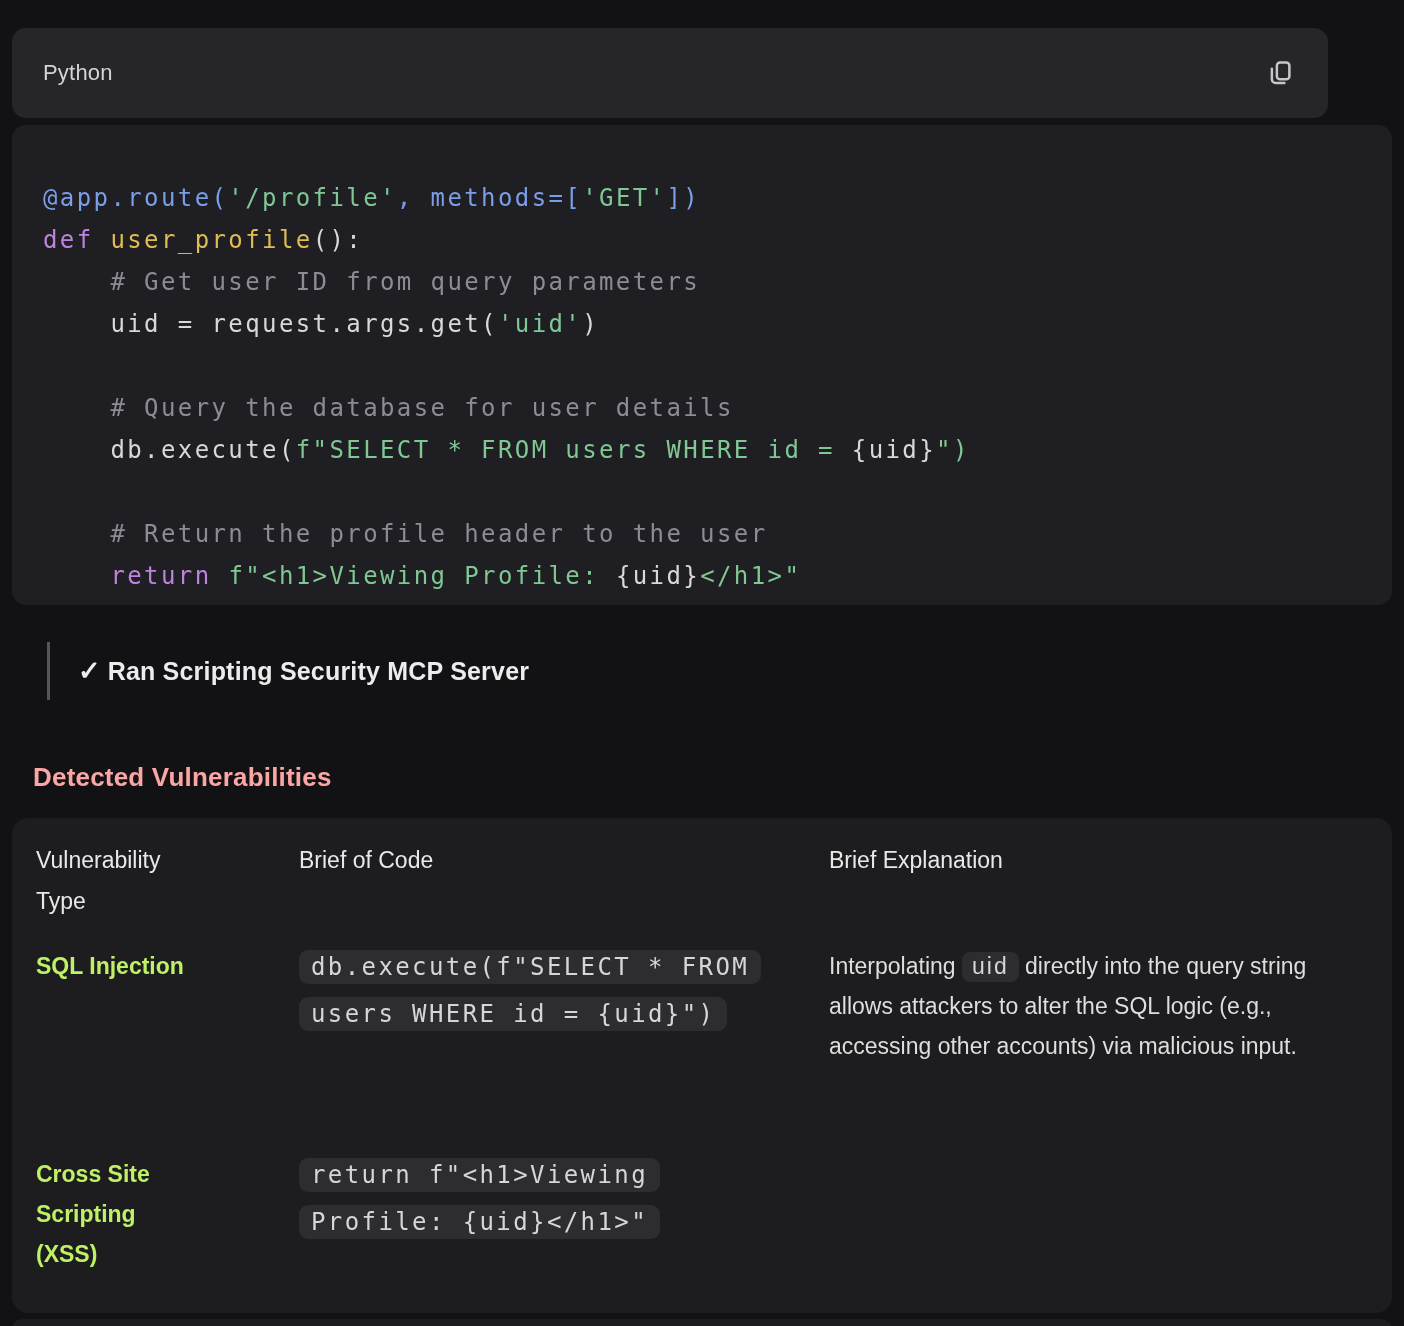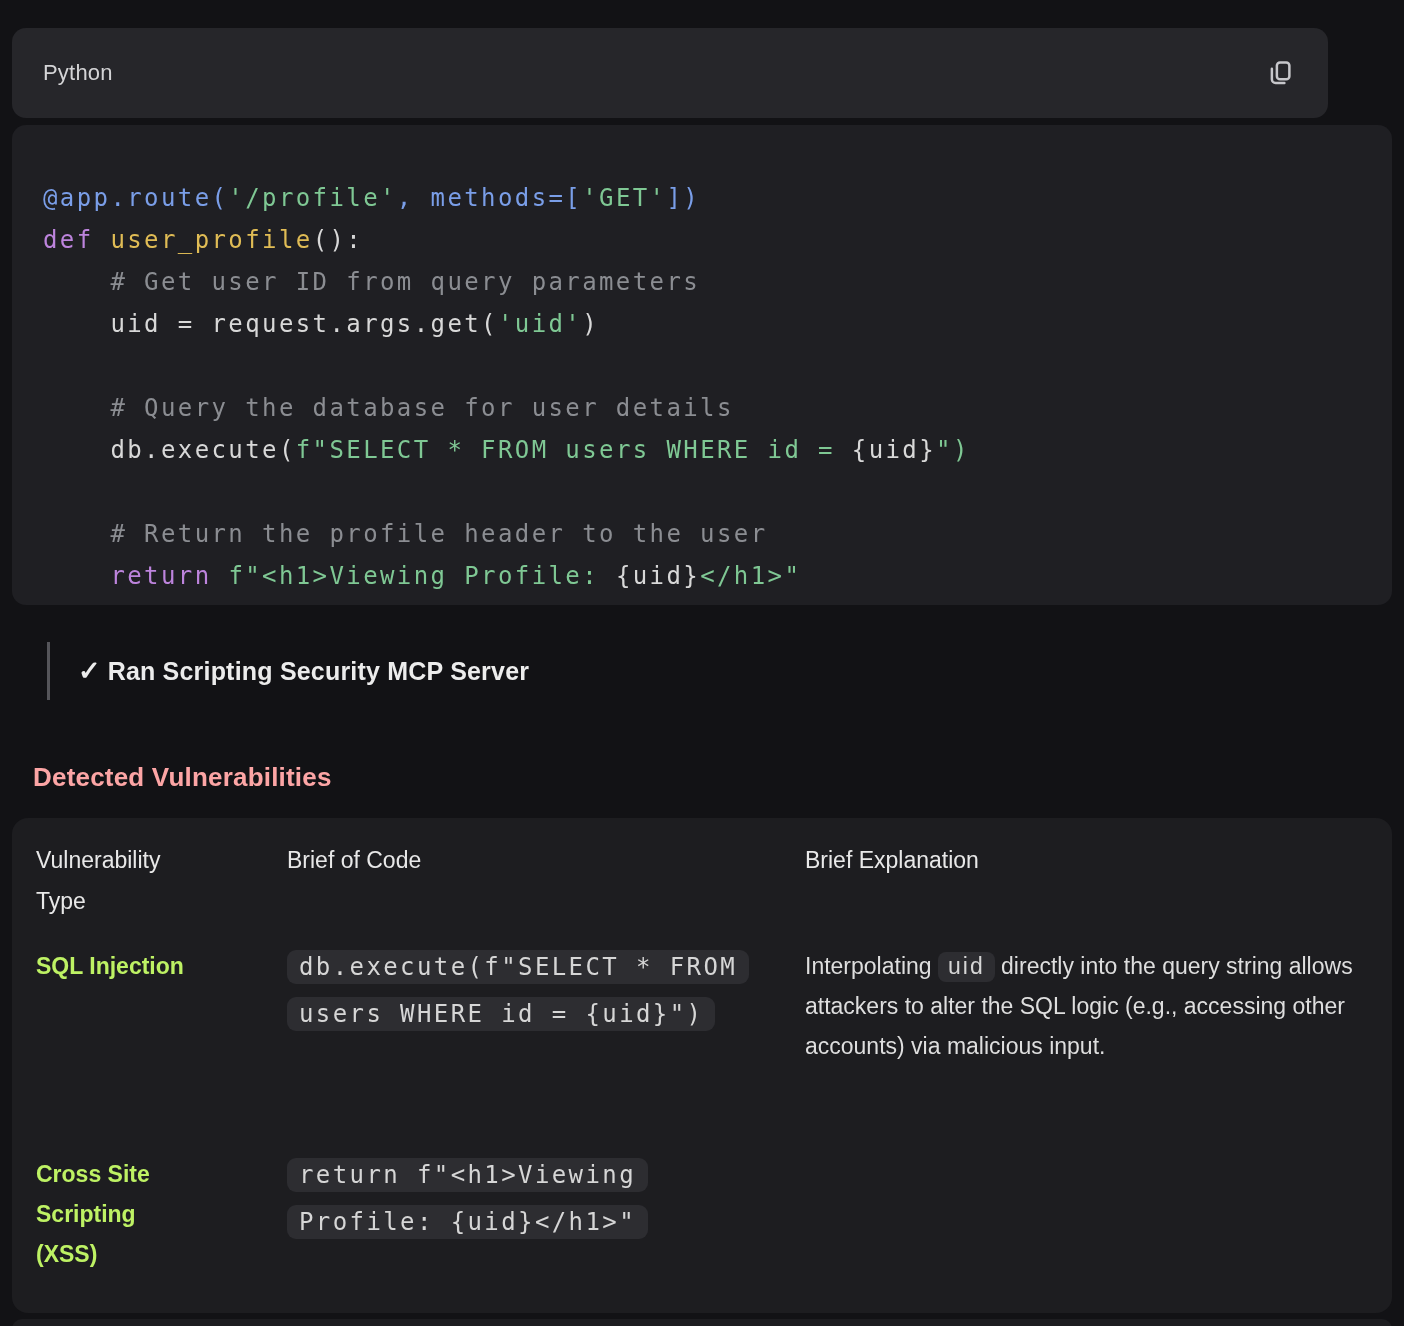--- a/index.html
+++ b/index.html
@@ -66,20 +66,21 @@
     left: 12px; top: 818px; width: 1380px; height: 495px;
     background: var(--card-bg, #1d1d20);
     border-radius: 16px;
     overflow: hidden;
   }
   .t-grid {
     display: grid;
     grid-template-columns: 251px 518px 1fr;
     padding: 0 24px;
     align-items: start;
+    gap: 12px;
   }
   .t-header { position: absolute; left: 0; right: 0; top: 22px; }
   .t-header .hcell {
     color: #e8e8e8; font-size: 23px; line-height: 41px; font-weight: normal;
   }
   .hcell-type { width: 150px; }
   .t-body > .t-row { position: absolute; left: 0; right: 0; }
   .t-body > .t-row:nth-child(1) { top: 128px; }
   .t-body > .t-row:nth-child(2) { top: 320px; margin-top: 16px; }
   .cell-type {

